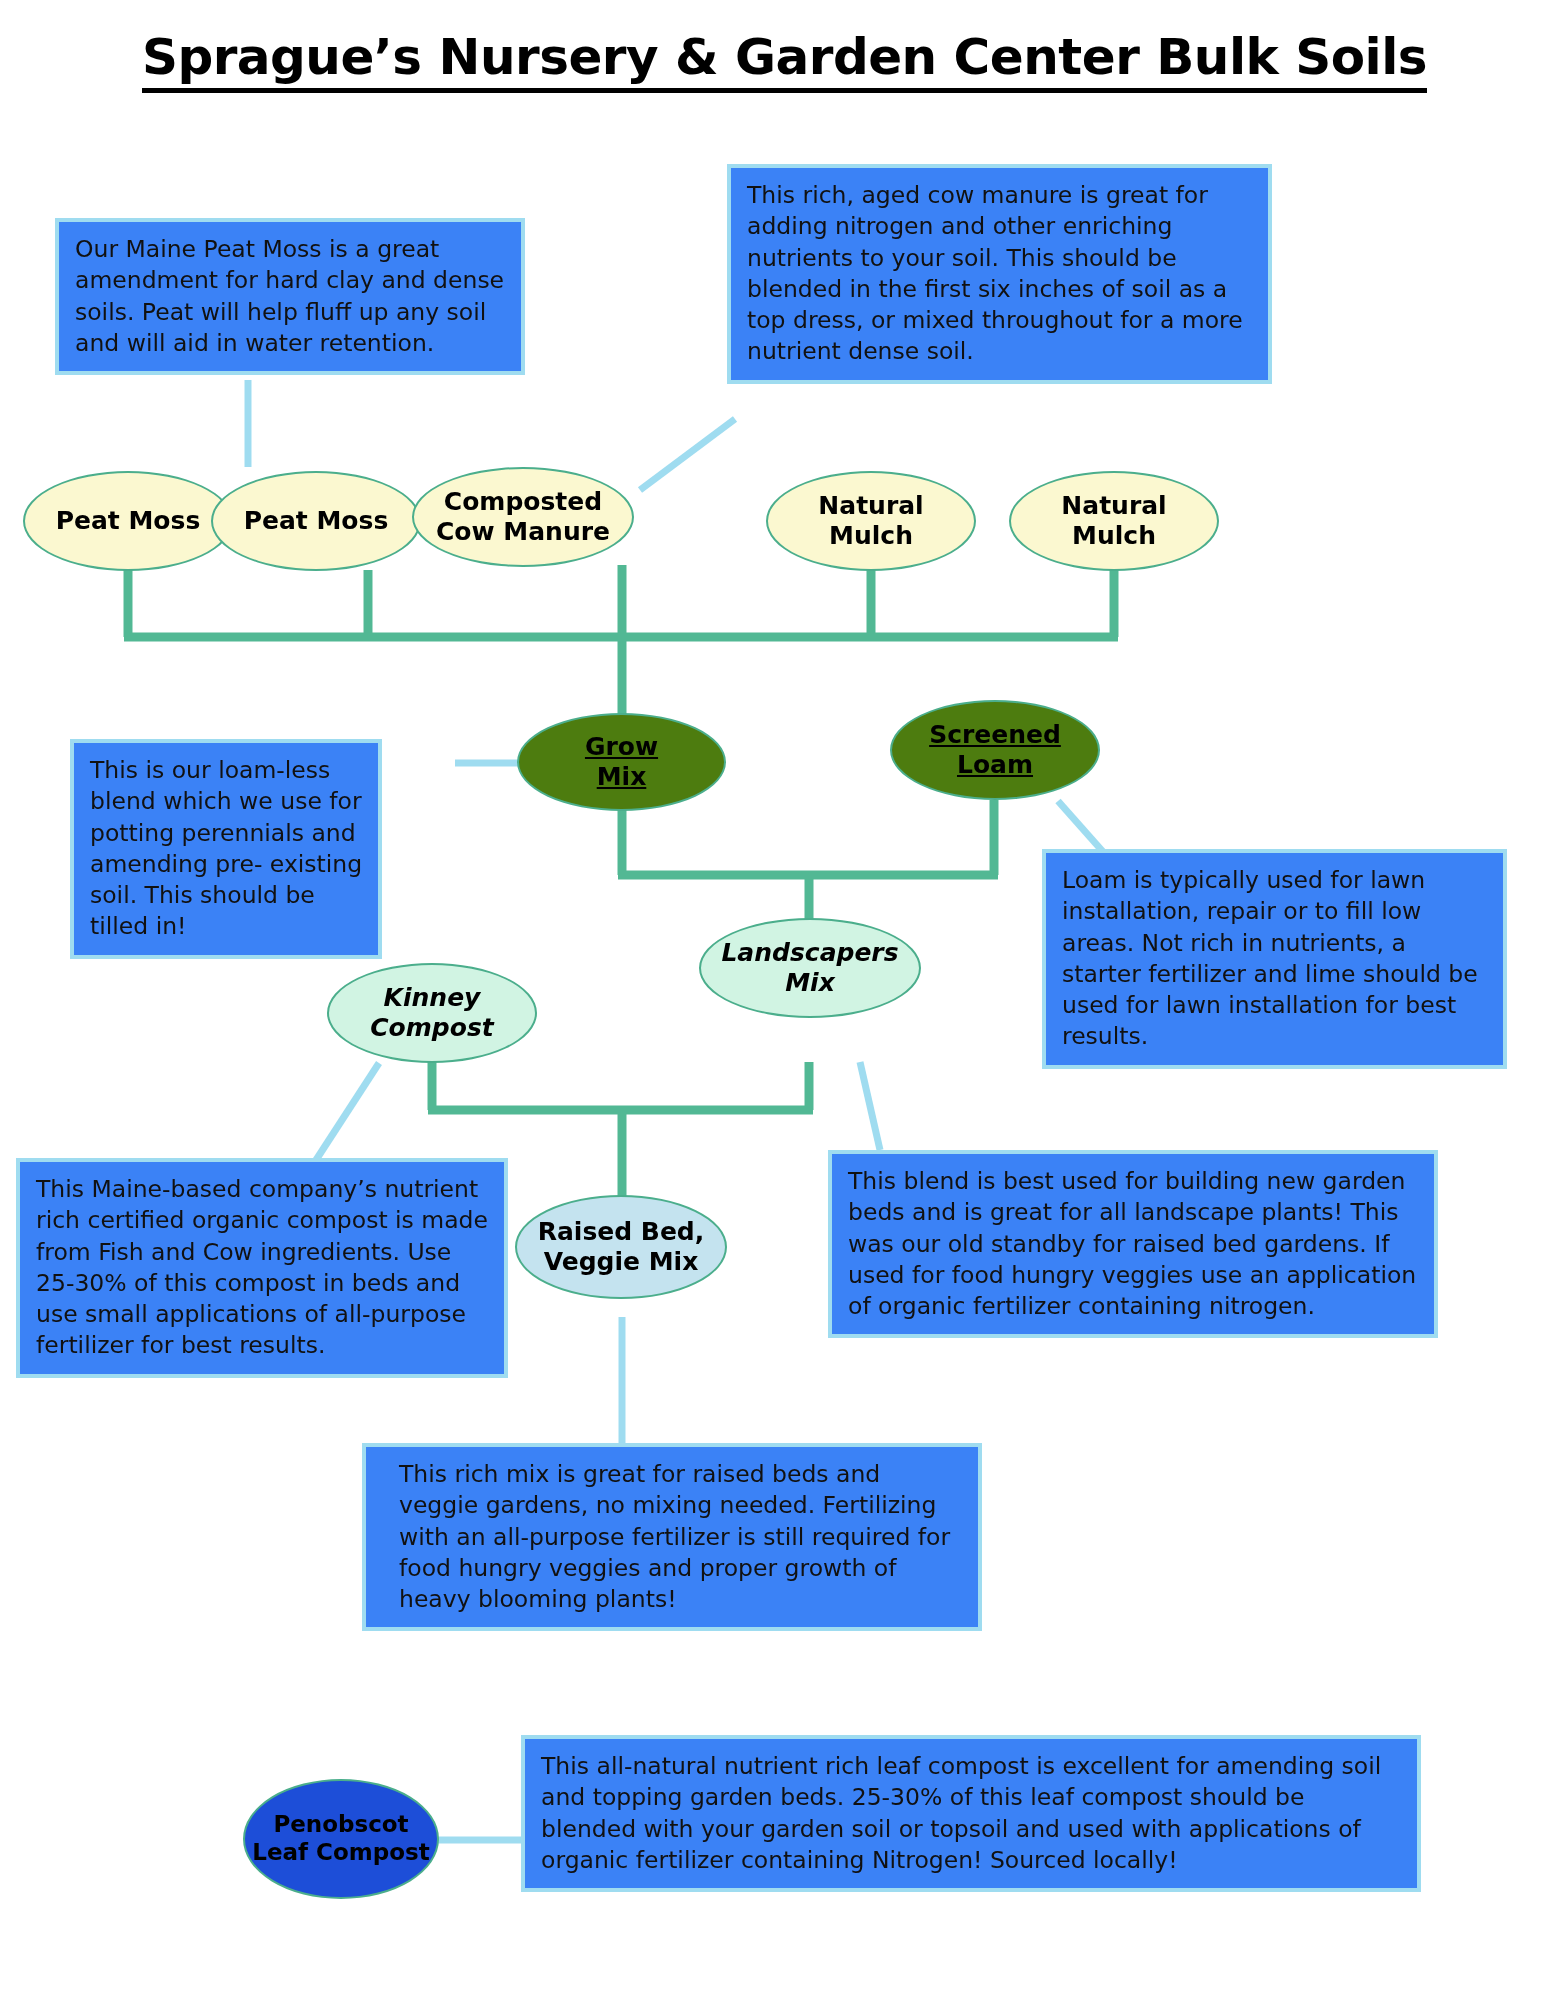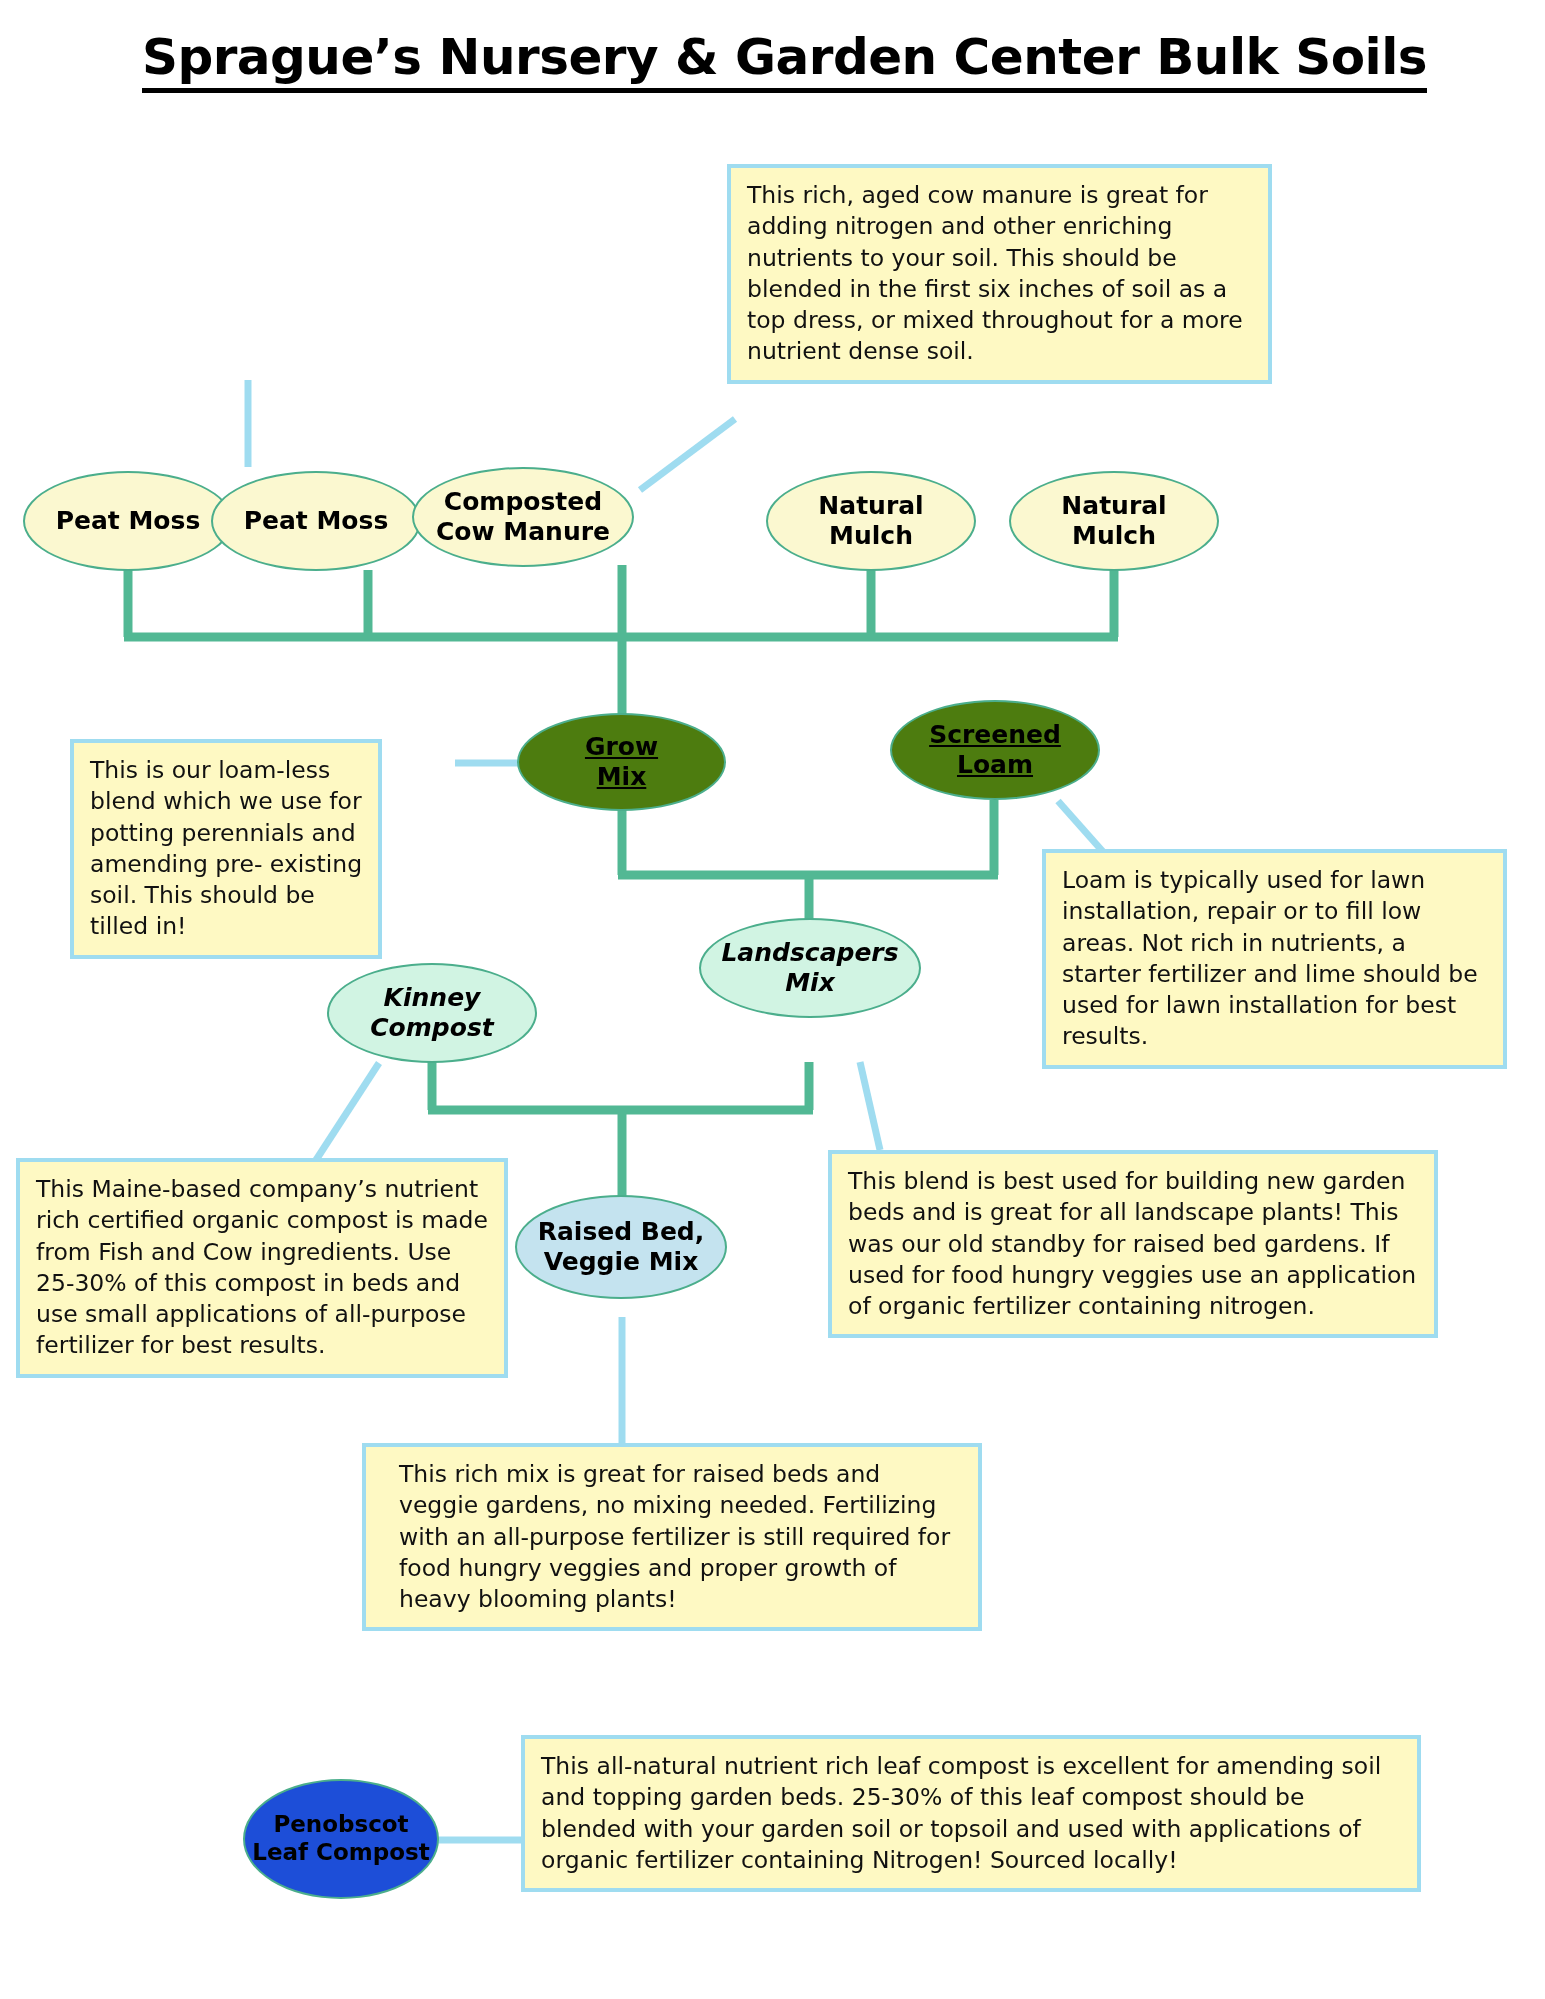--- a/index.html
+++ b/index.html
@@ -37,21 +37,21 @@
   svg#edges {
     position: absolute;
     top: 0;
     left: 0;
     width: 1545px;
     height: 1999px;
   }
   .note {
     position: absolute;
     box-sizing: border-box;
-    background: #fef9c3;
+    background: #3b82f6;
     border: 4px solid #9fdcf0;
     color: #111111;
     font-family: "DejaVu Sans", sans-serif;
     font-size: 23.5px;
     line-height: 1.33;
     padding: 12px 14px 12px 16px;
     z-index: 4;
   }
   .node {
     position: absolute;
@@ -111,20 +111,23 @@
         <path d="M 809 875 L 809 963"></path>
 
         <path d="M 809 1062 L 809 1110"></path>
         <path d="M 432 1062 L 432 1110"></path>
         <path d="M 428 1110 L 813 1110"></path>
         <path d="M 622 1110 L 622 1200"></path>
       </g>
     </g>
   </svg>
 
+  <div class="note" style="left:55px; top:218px; width:470px;">
+    <span>Our Maine Peat Moss is a great amendment for hard clay and dense soils. Peat will help fluff up any soil and will aid in water retention.</span>
+  </div>
 
   <div class="note" style="left:727px; top:164px; width:545px;">
     <span>This rich, aged cow manure is great for adding nitrogen and other enriching nutrients to your soil. This should be blended in the first six inches of soil as a top dress, or mixed throughout for a more nutrient dense soil.</span>
   </div>
 
   <div class="note" style="left:70px; top:696px; width:312px;margin-top:43px;">
     <span>This is our loam-less blend which we use for potting perennials and amending pre- existing soil. This should be tilled in!</span>
   </div>
 
   <div class="note" style="left:1042px; top:849px; width:465px;">

